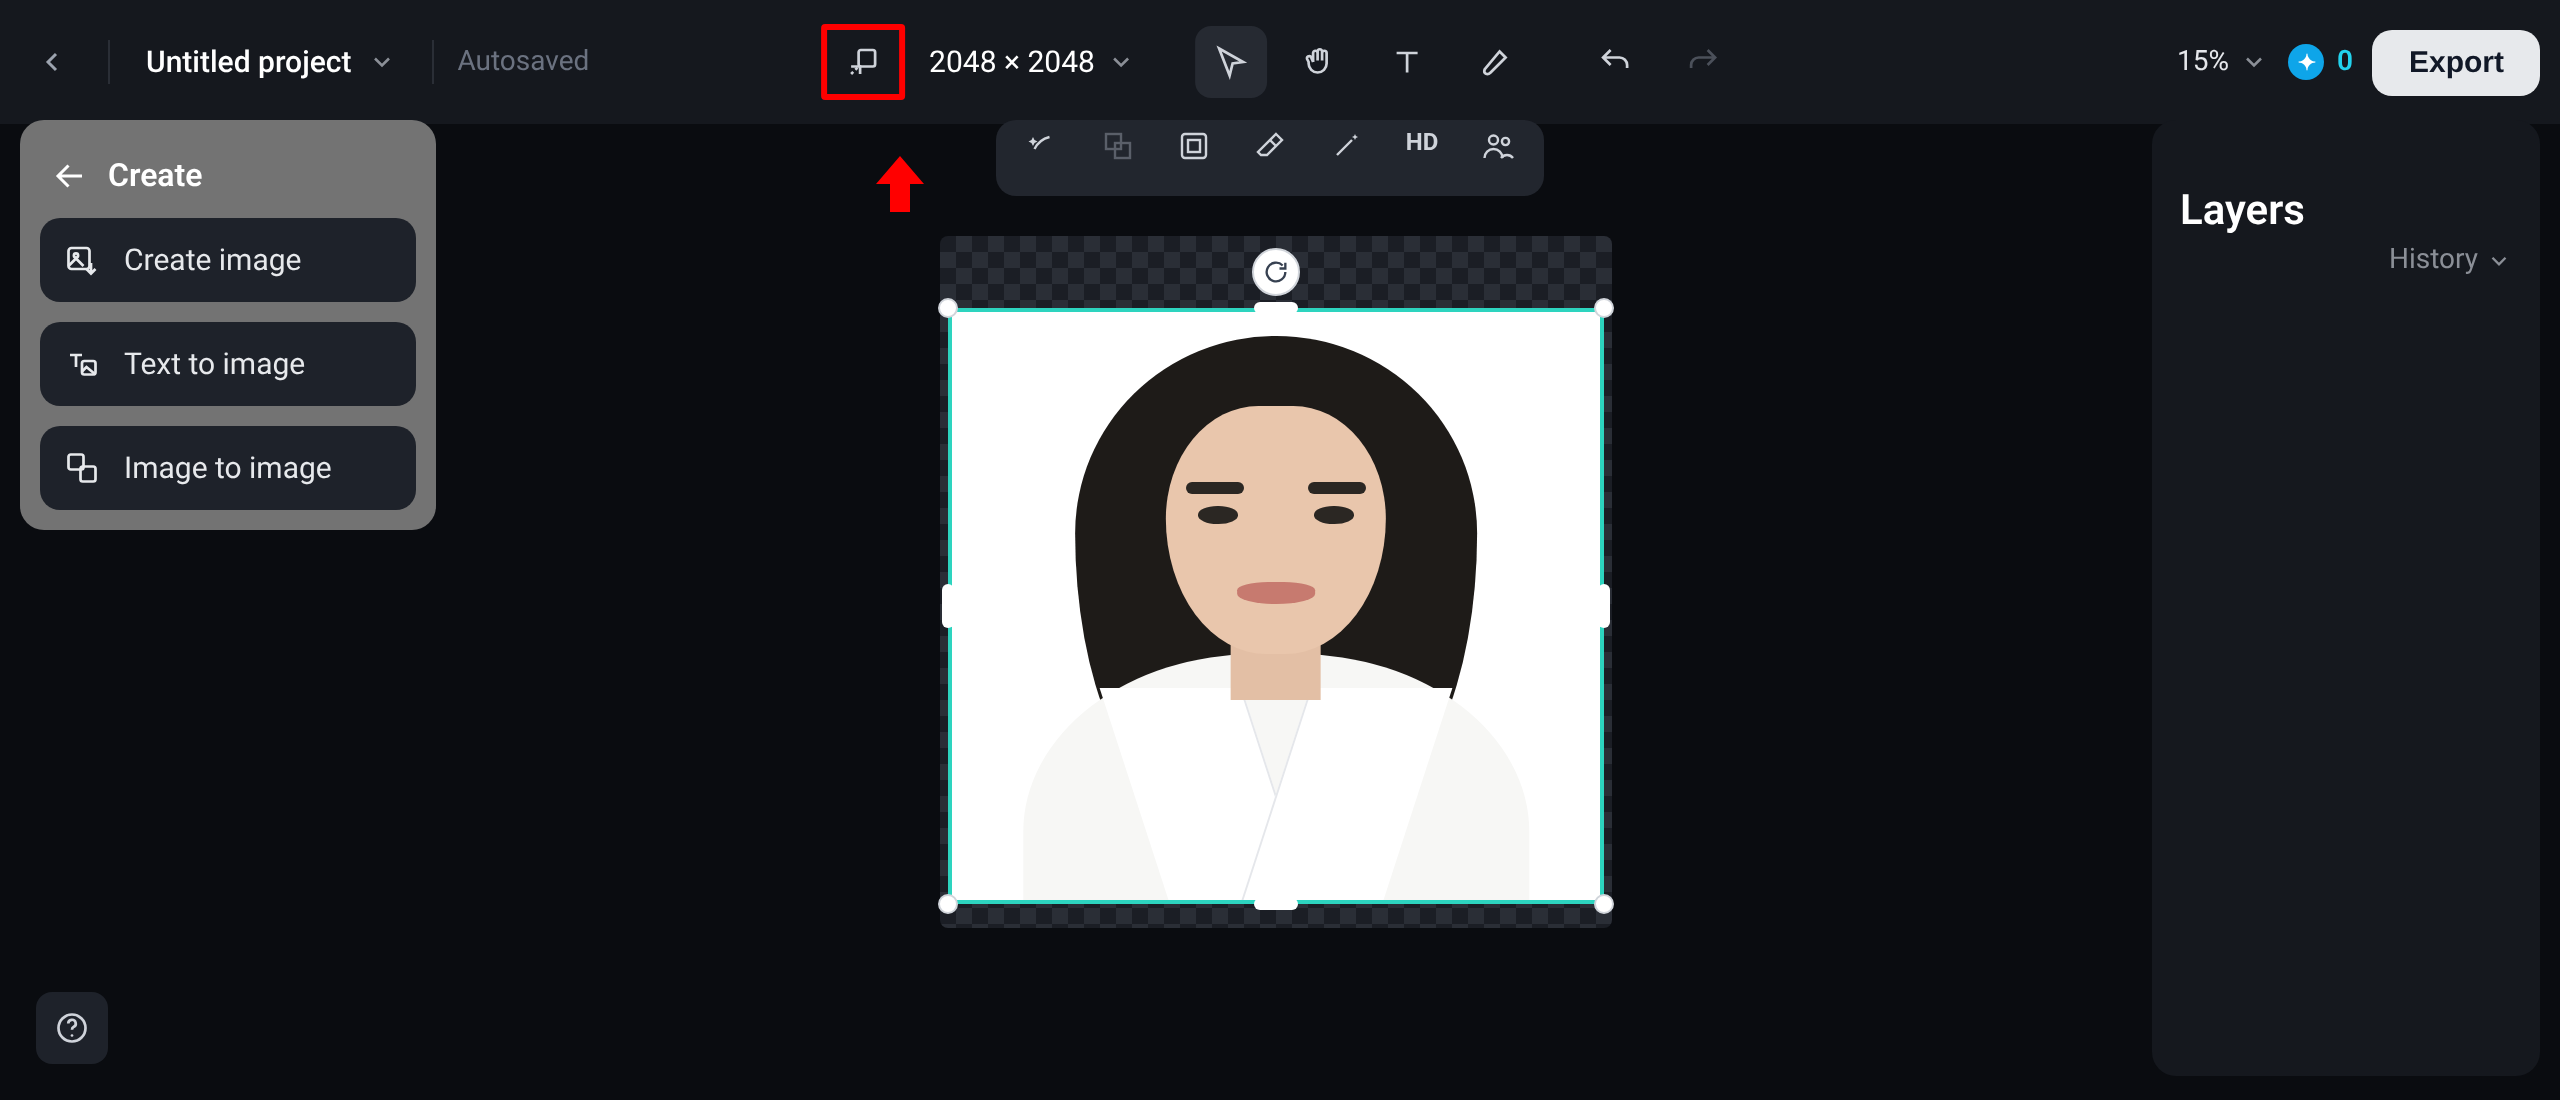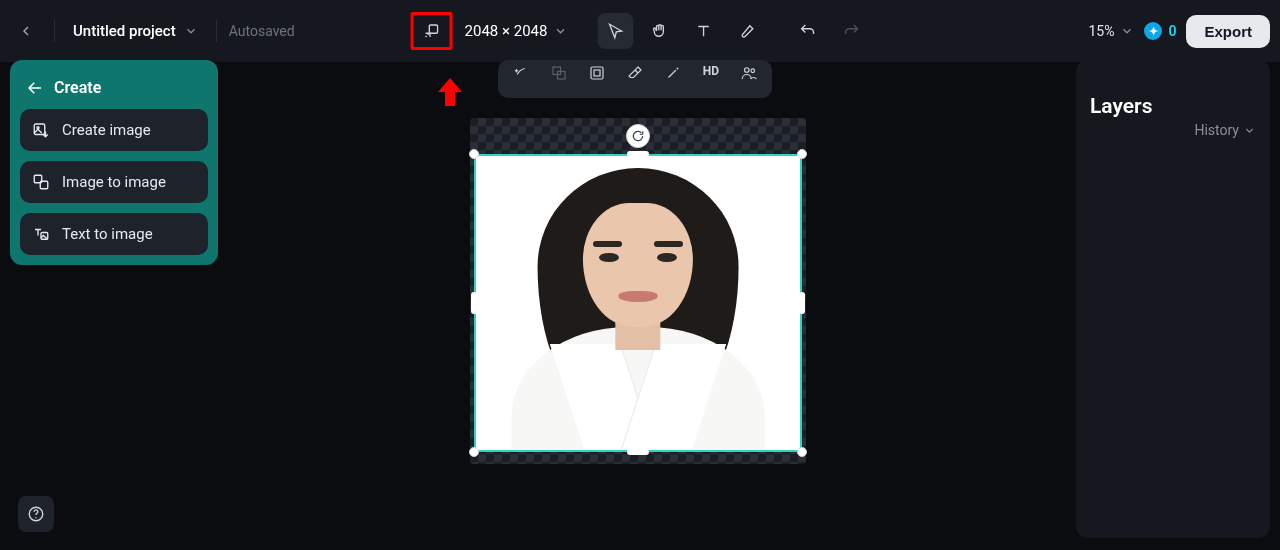--- a/index.html
+++ b/index.html
@@ -87,21 +87,21 @@
     font-weight: 600; font-size: 15px;
     padding: 8px 18px; border-radius: 10px;
     border: none;
   }
 
   
   .left-panel {
     position: absolute;
     left: 10px; top: 60px;
     width: 208px;
-    background: #0f766e;
+    background: #737373;
     border-radius: 12px;
     padding: 10px;
   }
   .lp-header {
     display: flex; align-items: center; gap: 10px;
     color: #fff; font-weight: 600; font-size: 16px;
     padding: 8px 6px 12px 6px;
   }
   .lp-item {
     background: #1e222a;
@@ -381,32 +381,32 @@
     <svg width="18" height="18" viewBox="0 0 24 24" fill="none" stroke="currentColor" stroke-width="1.8">
         <rect x="3" y="4" width="14" height="14" rx="2"></rect>
         <circle cx="8" cy="9" r="1.4"></circle>
         <path d="M3 16 L8 11 L13 16"></path>
         <path d="M18 14 v7 M15 18 l3 3 l3 -3"></path>
       </svg>
     <span>Create image</span>
   </div>
   <div class="lp-item">
     <svg width="18" height="18" viewBox="0 0 24 24" fill="none" stroke="currentColor" stroke-width="1.8">
-        <rect x="3" y="3" width="10" height="10" rx="1.5"></rect>
-        <rect x="11" y="11" width="10" height="10" rx="1.5"></rect>
-      </svg>
-    <span>Image to image</span>
-  </div>
-  <div class="lp-item">
-    <svg width="18" height="18" viewBox="0 0 24 24" fill="none" stroke="currentColor" stroke-width="1.8">
         <path d="M4 6 H12 M8 6 V14"></path>
         <rect x="12" y="10" width="9" height="9" rx="1.5"></rect>
         <path d="M12 17 l3 -3 l6 5"></path>
       </svg>
     <span>Text to image</span>
+  </div>
+  <div class="lp-item">
+    <svg width="18" height="18" viewBox="0 0 24 24" fill="none" stroke="currentColor" stroke-width="1.8">
+        <rect x="3" y="3" width="10" height="10" rx="1.5"></rect>
+        <rect x="11" y="11" width="10" height="10" rx="1.5"></rect>
+      </svg>
+    <span>Image to image</span>
   </div>
 </div>
 
 <div class="help-btn">
   <svg width="18" height="18" viewBox="0 0 24 24" fill="none" stroke="currentColor" stroke-width="1.8">
       <circle cx="12" cy="12" r="9"></circle>
       <path d="M9.5 9 a2.5 2.5 0 1 1 3.5 2.3 c-1 .5 -1 1.2 -1 1.9"></path>
       <circle cx="12" cy="17" r="0.9" fill="currentColor" stroke="none"></circle>
     </svg>
 </div>

